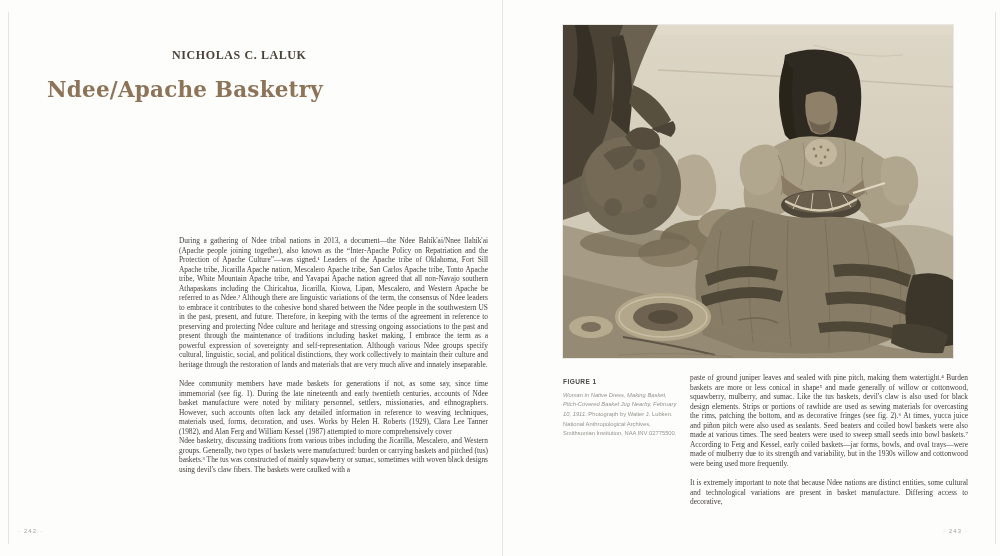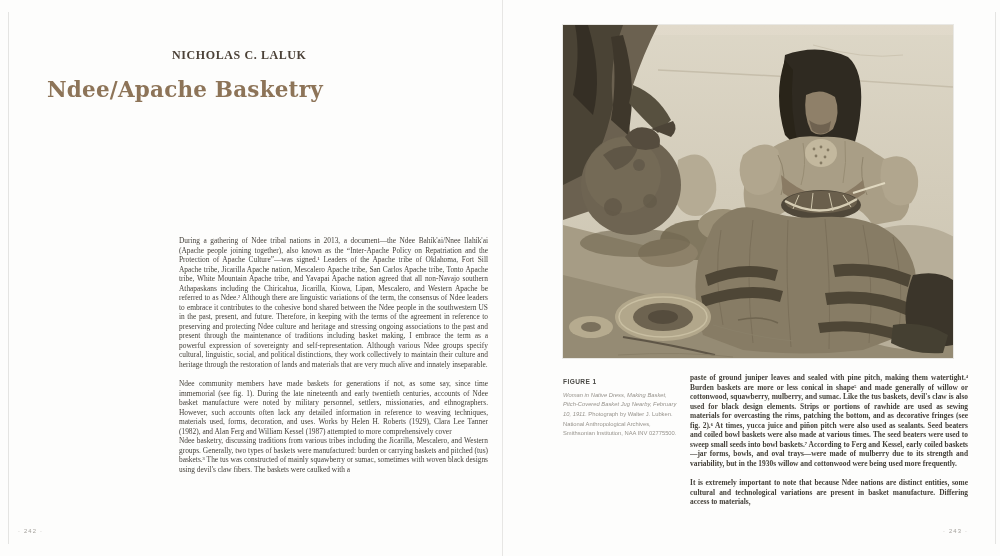--- a/index.html
+++ b/index.html
@@ -47,21 +47,21 @@
   .figure-label{
     font-weight:bold;font-size:6.6px;color:#4b4a46;letter-spacing:0.4px;
     display:block;margin-bottom:3px;
   }
   .cap-italic{font-style:italic;}
   .right-column{
     position:absolute;left:690px;top:373px;width:278px;
     font-size:7.4px;line-height:9.5px;color:#45413a;
     text-align:justify;
   }
-  .right-column p{margin:0 0 10px 0;font-weight:bold;}
+  .right-column p{margin:0 0 10px 0;}
 
   .page-number{
     position:absolute;top:528px;
     font-family:"Liberation Sans", sans-serif;
     font-size:5.8px;color:#a3a09b;letter-spacing:1.2px;
   }
   .pn-left{left:18px;}
   .pn-right{left:943px;}
 </style>
 </head>
@@ -177,16 +177,16 @@
   </svg>
 </div>
 
 <div class="figure-caption">
   <span class="figure-label">FIGURE 1</span>
   <span class="cap-italic">Woman in Native Dress, Making Basket, Pitch-Covered Basket Jug Nearby, February 10, 1911.</span><span> Photograph by Walter J. Lubken. National Anthropological Archives, Smithsonian Institution, NAA INV 02775500.</span>
 </div>
 
 <div class="right-column">
   <p>paste of ground juniper leaves and sealed with pine pitch, making them watertight.⁴ Burden baskets are more or less conical in shape⁵ and made generally of willow or cottonwood, squawberry, mulberry, and sumac. Like the tus baskets, devil's claw is also used for black design elements. Strips or portions of rawhide are used as sewing materials for overcasting the rims, patching the bottom, and as decorative fringes (see fig. 2).⁶ At times, yucca juice and piñon pitch were also used as sealants. Seed beaters and coiled bowl baskets were also made at various times. The seed beaters were used to sweep small seeds into bowl baskets.⁷ According to Ferg and Kessel, early coiled baskets—jar forms, bowls, and oval trays—were made of mulberry due to its strength and variability, but in the 1930s willow and cottonwood were being used more frequently.</p>
-  <p>It is extremely important to note that because Ndee nations are distinct entities, some cultural and technological variations are present in basket manufacture. Differing access to materials,</p>
+  <p>It is extremely important to note that because Ndee nations are distinct entities, some cultural and technological variations are present in basket manufacture. Differing access to decorative,</p>
 </div>
 
 <div class="page-number pn-right">· 243 ·</div>
 
 </body></html>

